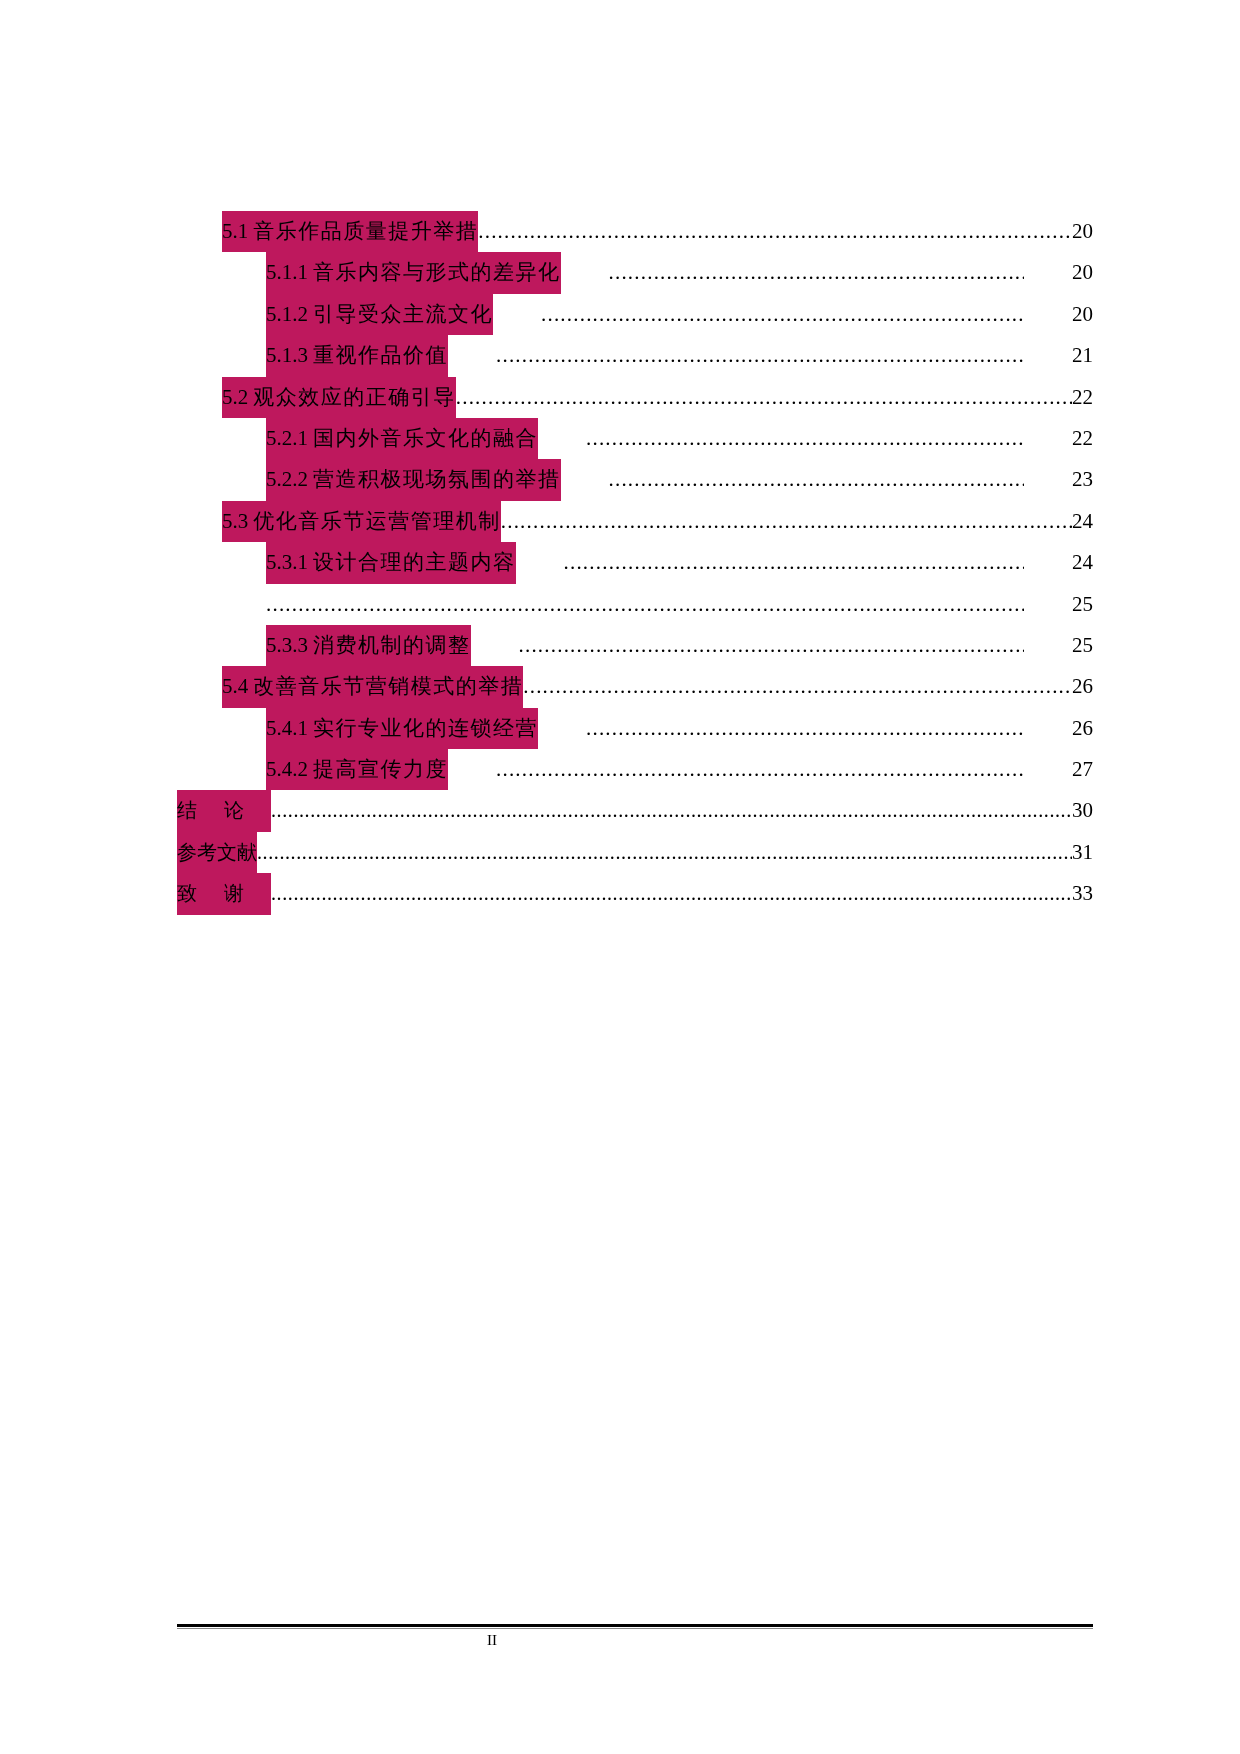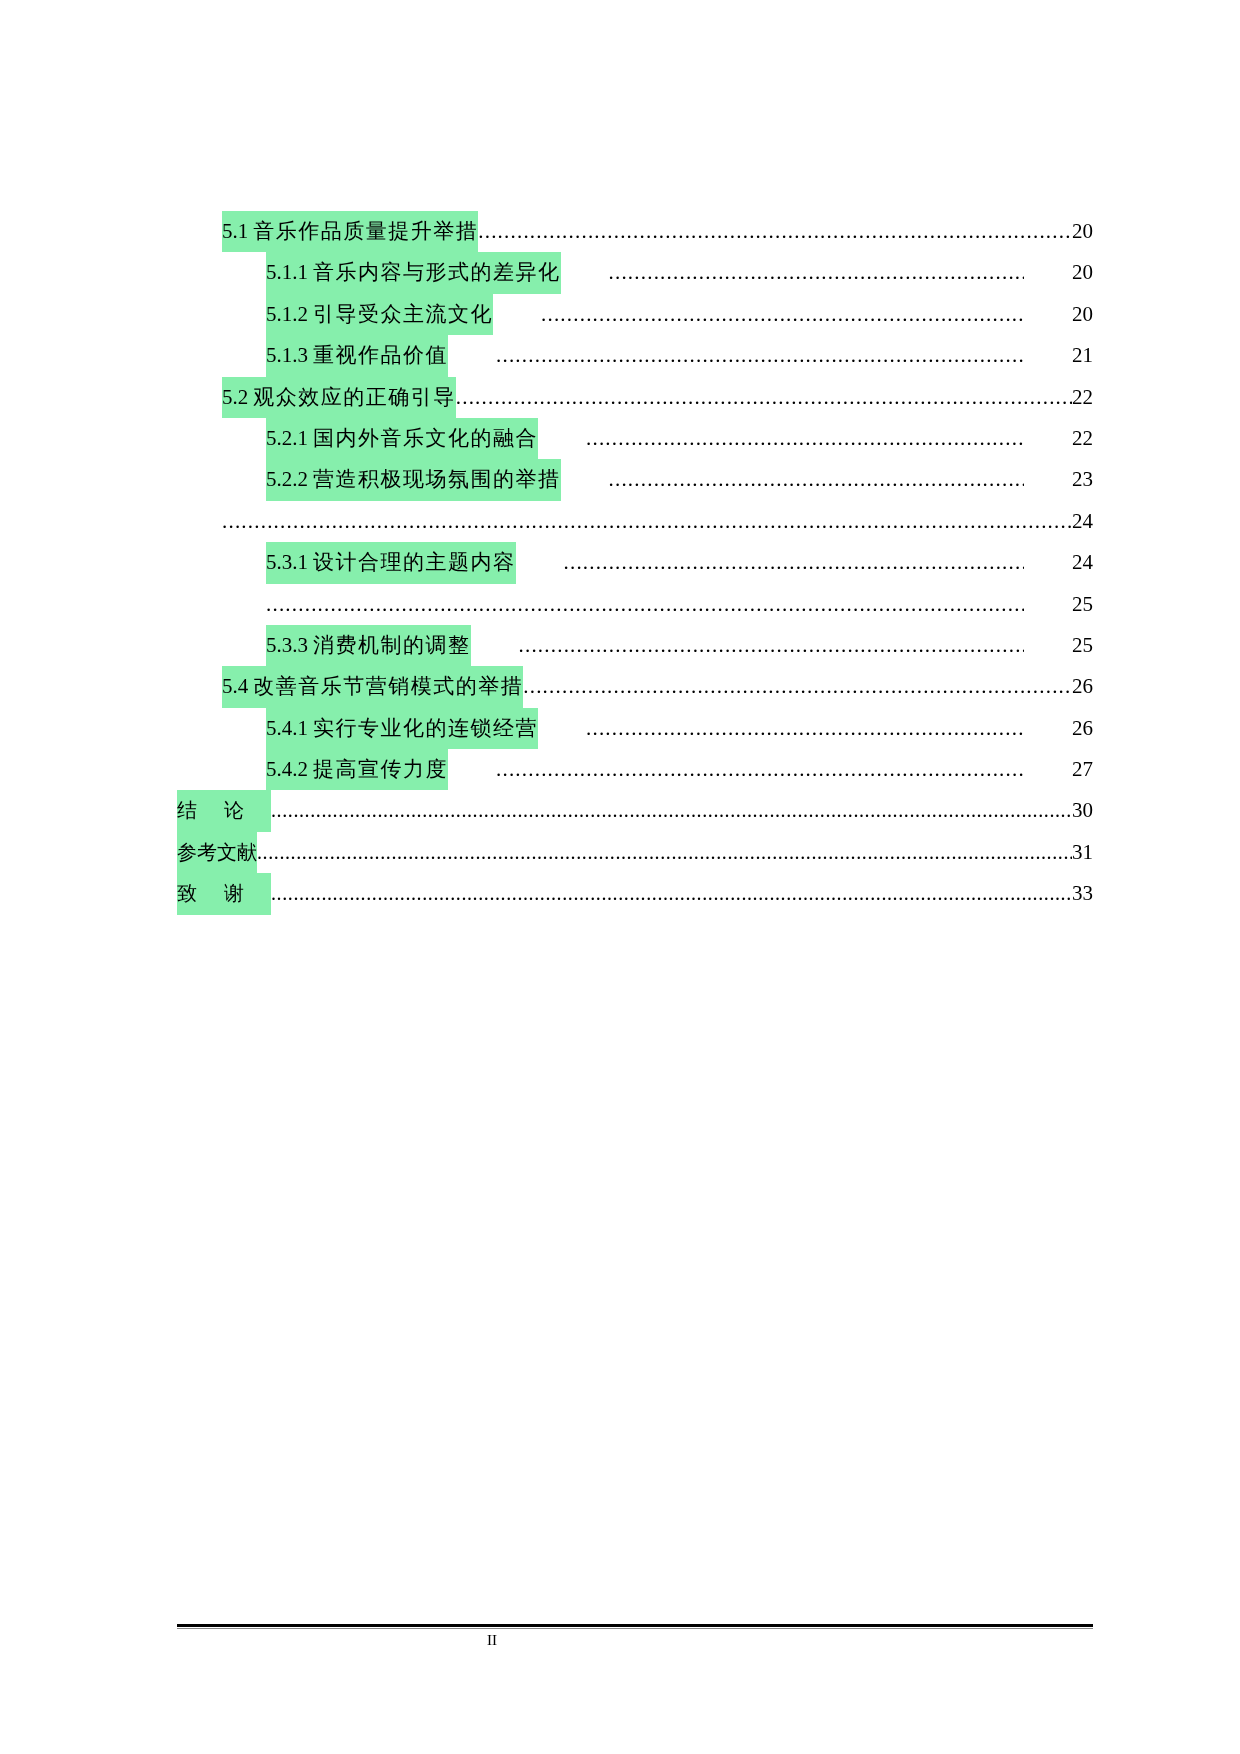--- a/index.html
+++ b/index.html
@@ -3,21 +3,21 @@
 <meta charset="utf-8">
 <style>
   html, body { margin: 0; padding: 0; background: #ffffff; }
   body { width: 1240px; height: 1754px; position: relative; overflow: hidden;
          font-family: "Liberation Serif", "DejaVu Serif", serif; color: #000; }
   .toc { position: absolute; left: 177px; top: 211px; width: 916px; }
   .row { position: relative; height: 41.4px; display: flex; align-items: center;
          font-size: 21px; line-height: 41.4px; white-space: nowrap; }
   .row.level-2 { padding-left: 45px; }
   .row.level-3 { padding-left: 89px; gap: 48px; }
-  .row .title { flex: 0 0 auto; letter-spacing: 1.5px; background: #86efac; }
+  .row .title { flex: 0 0 auto; letter-spacing: 1.5px; background: #be185d; }
   .row .num { margin-right: 5px; letter-spacing: 0; }
   .row .leader { flex: 1 1 auto; overflow: hidden; height: 41.4px; position: relative; }
   .row .leader::before { content: "...................................................................................................................................................................................................................................................";
          position: absolute; left: 0; top: 0; letter-spacing: 1.2px; white-space: nowrap; }
   .row .page { flex: 0 0 auto; text-align: center; }
   .row.level-1 { font-weight: normal; font-family: "DejaVu Sans", "Liberation Sans", sans-serif; font-size: 20px; }
   .row.level-1 .page { font-family: "Liberation Serif", serif; font-size: 21px; }
   .row.level-1 .leader::before { letter-spacing: 0.6px; font-family: "Liberation Serif", serif; }
   .row.level-1 .title { letter-spacing: 0; }
   .row.level-1 .title.spaced { letter-spacing: 27px; }
@@ -59,20 +59,21 @@
     <span class="title"><span class="num">5.2.1</span><span>国内外音乐文化的融合</span></span>
     <span class="leader"></span>
     <span class="page">22</span>
   </div>
   <div class="row level-3">
     <span class="title"><span class="num">5.2.2</span><span>营造积极现场氛围的举措</span></span>
     <span class="leader"></span>
     <span class="page">23</span>
   </div>
   <div class="row level-2">
+    <span class="title"><span class="num">5.3</span><span>优化音乐节运营管理机制</span></span>
     <span class="leader"></span>
     <span class="page">24</span>
   </div>
   <div class="row level-3">
     <span class="title"><span class="num">5.3.1</span><span>设计合理的主题内容</span></span>
     <span class="leader"></span>
     <span class="page">24</span>
   </div>
   <div class="row level-3">
     <span class="leader"></span>

